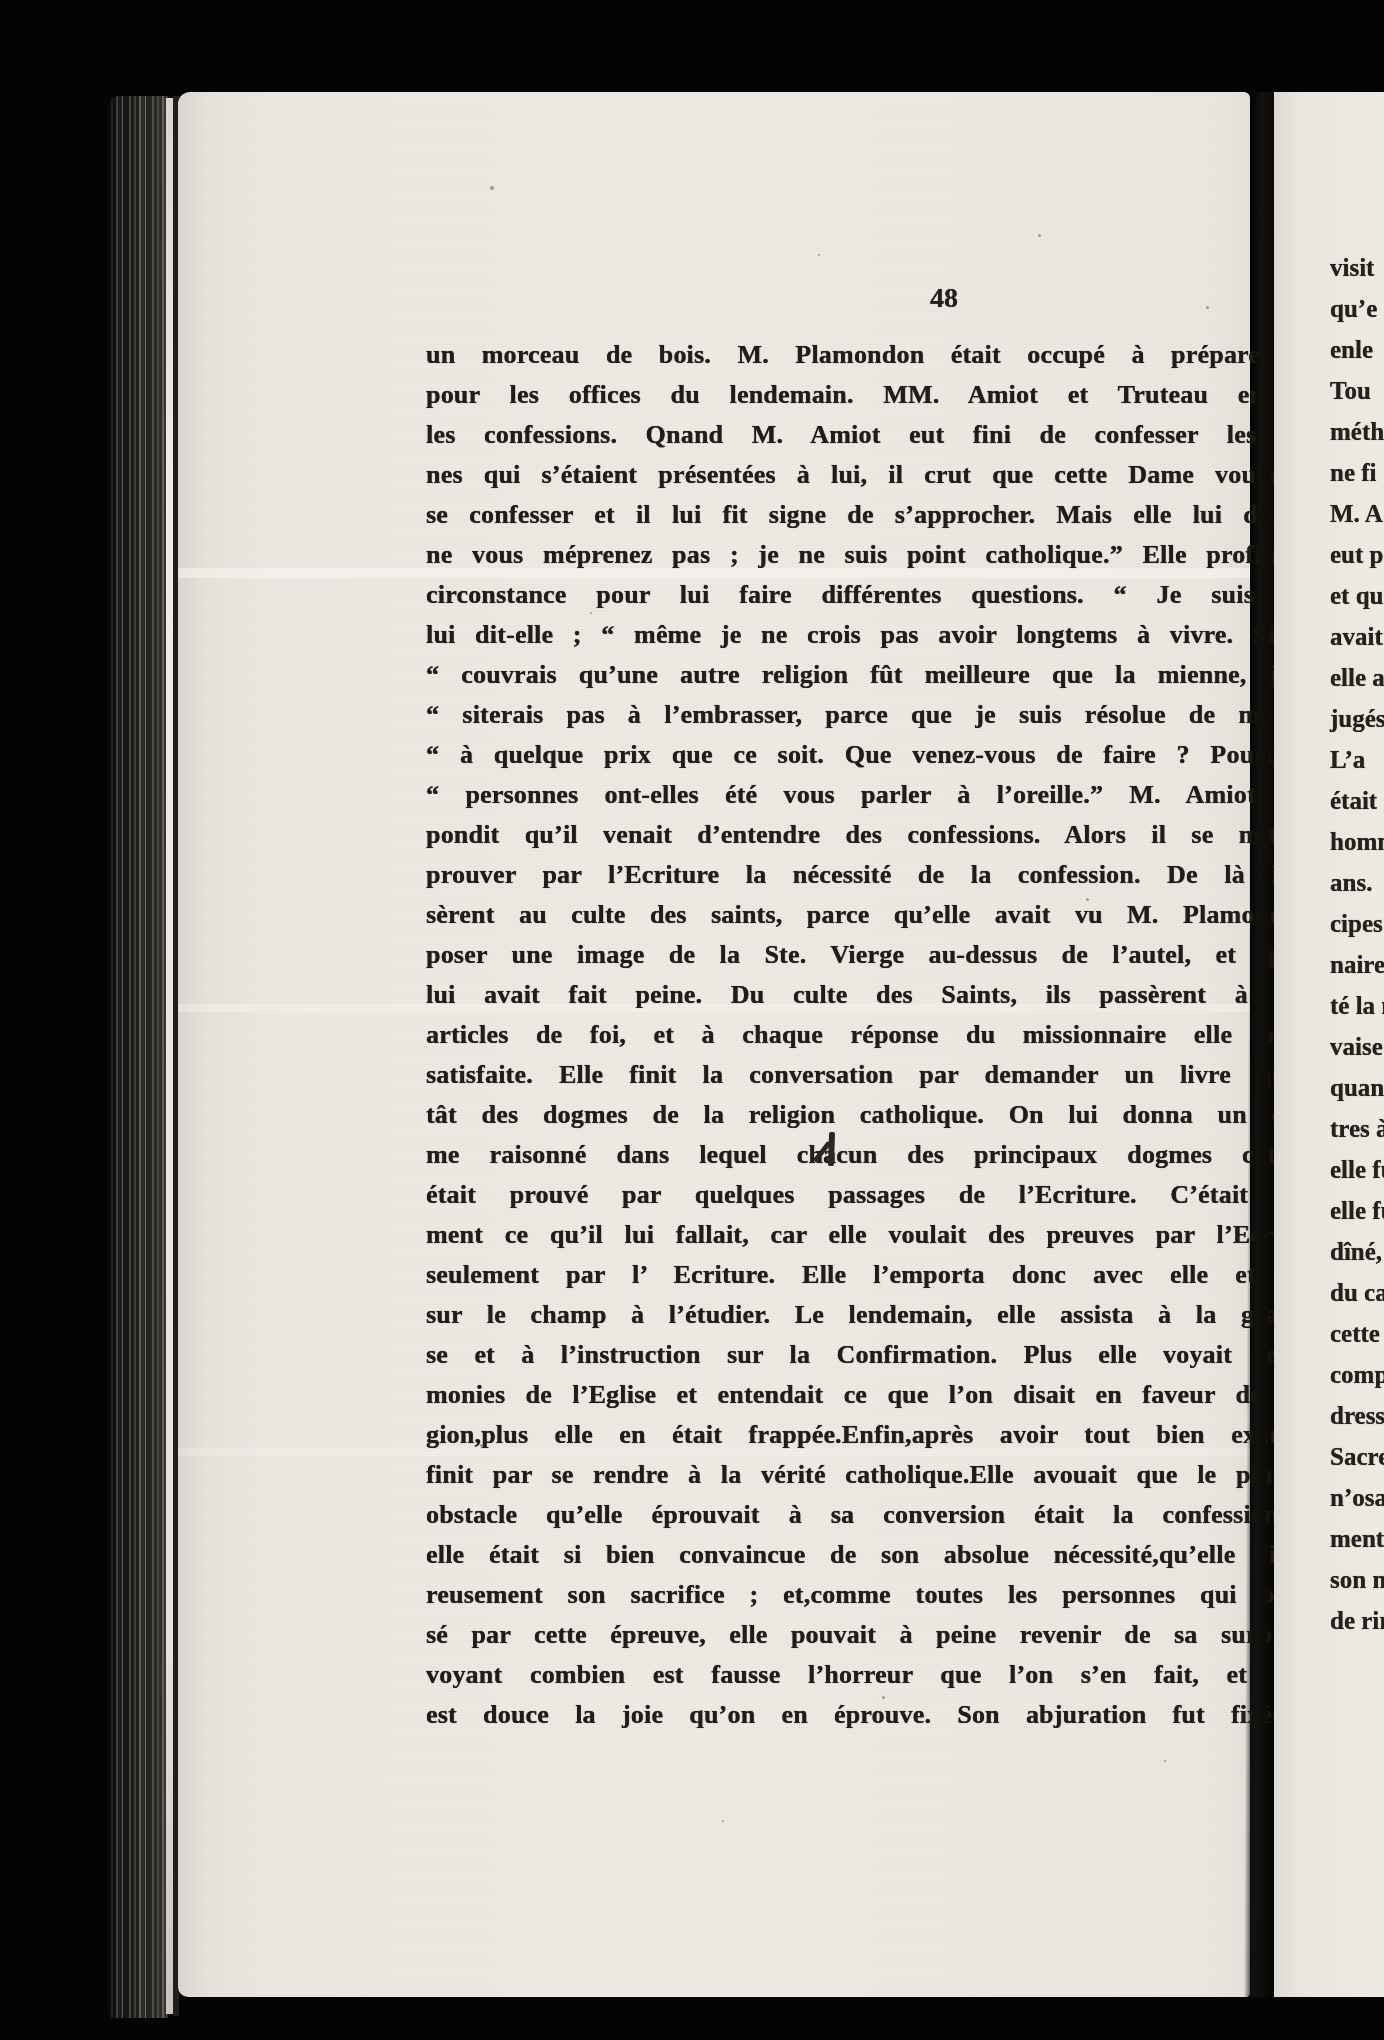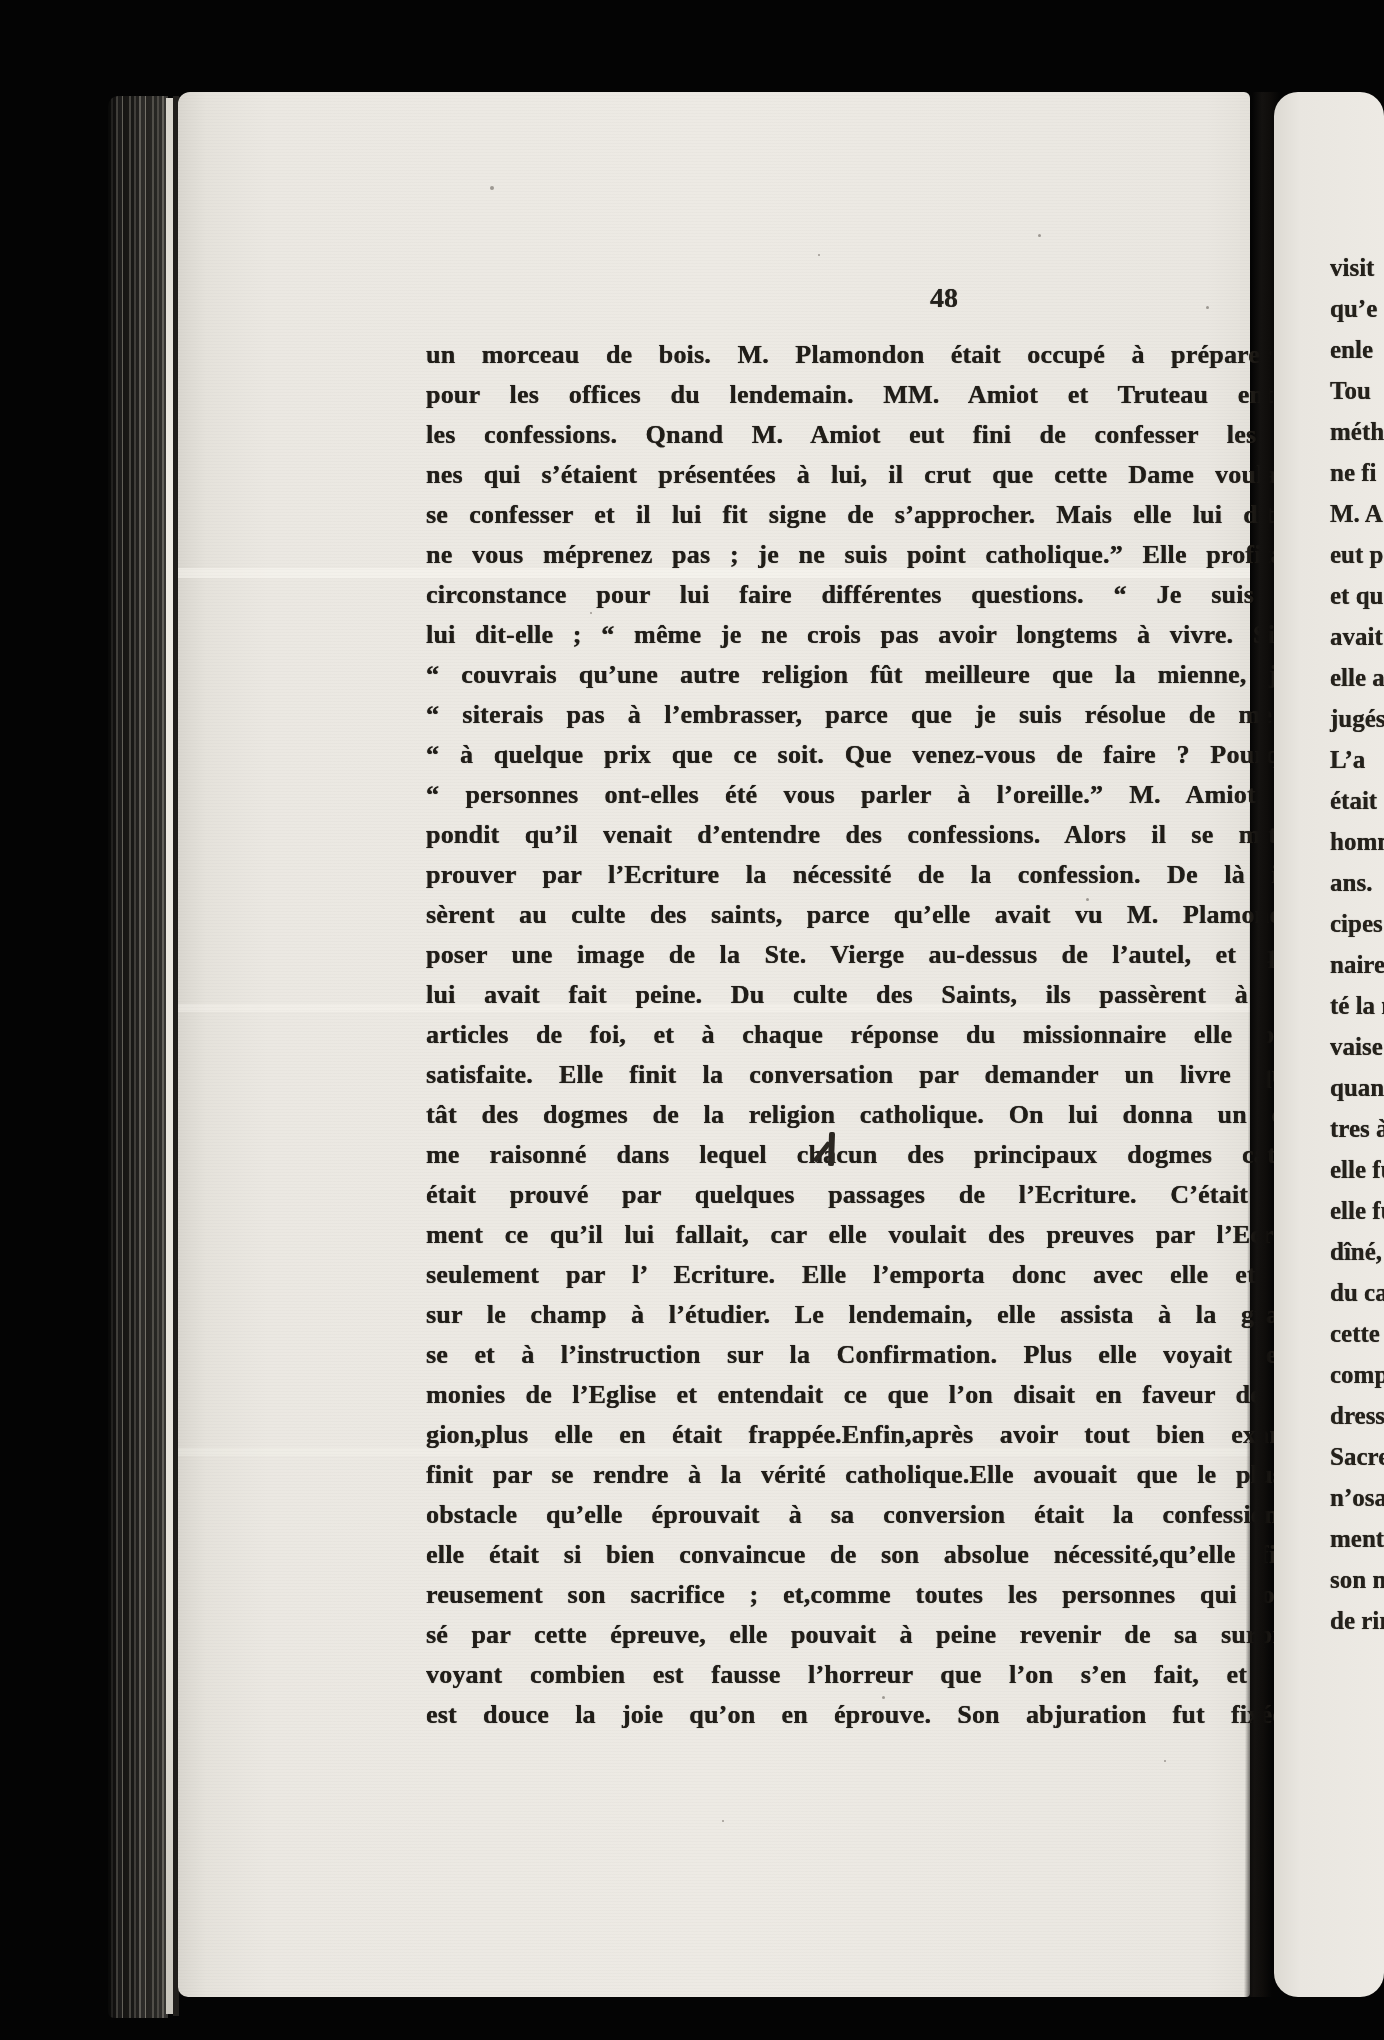--- a/index.html
+++ b/index.html
@@ -28,21 +28,21 @@
     background:repeating-linear-gradient(to bottom, rgba(0,0,0,.016) 0 1px, rgba(0,0,0,0) 1px 3px);
     pointer-events:none;}
 
   
   .gutter{position:absolute;left:1248px;top:92px;width:28px;height:1905px;
     background:linear-gradient(to right, rgba(10,8,6,0) 0, #141210 35%, #0f0d0b 65%, rgba(10,8,6,0) 100%);
     transform:rotate(.25deg);}
 
   
   .page-right{position:absolute;left:1274px;top:92px;width:110px;height:1905px;
-    background:linear-gradient(to right,#dcd9d2 0,#e9e6e0 26px,#edeae4 100%);overflow:hidden;border-radius:24px;}
+    background:linear-gradient(to right,#dcd9d2 0,#e9e6e0 26px,#edeae4 100%);overflow:hidden;}
 
   .page-number{position:absolute;left:700px;top:190px;width:132px;text-align:center;
     font-size:28px;font-weight:700;color:#24211c;
     text-shadow:0 0 .7px rgba(36,33,28,.9);}
 
   .body-text{position:absolute;left:248px;top:243px;width:944px;}
   .bline{height:40px;line-height:40px;overflow:hidden;
     text-align:justify;text-align-last:justify;
     font-size:26px;font-weight:700;color:#201d18;letter-spacing:.2px;
     text-shadow:0 0 .8px rgba(32,29,24,.85),.4px .4px 0 rgba(32,29,24,.3);}

